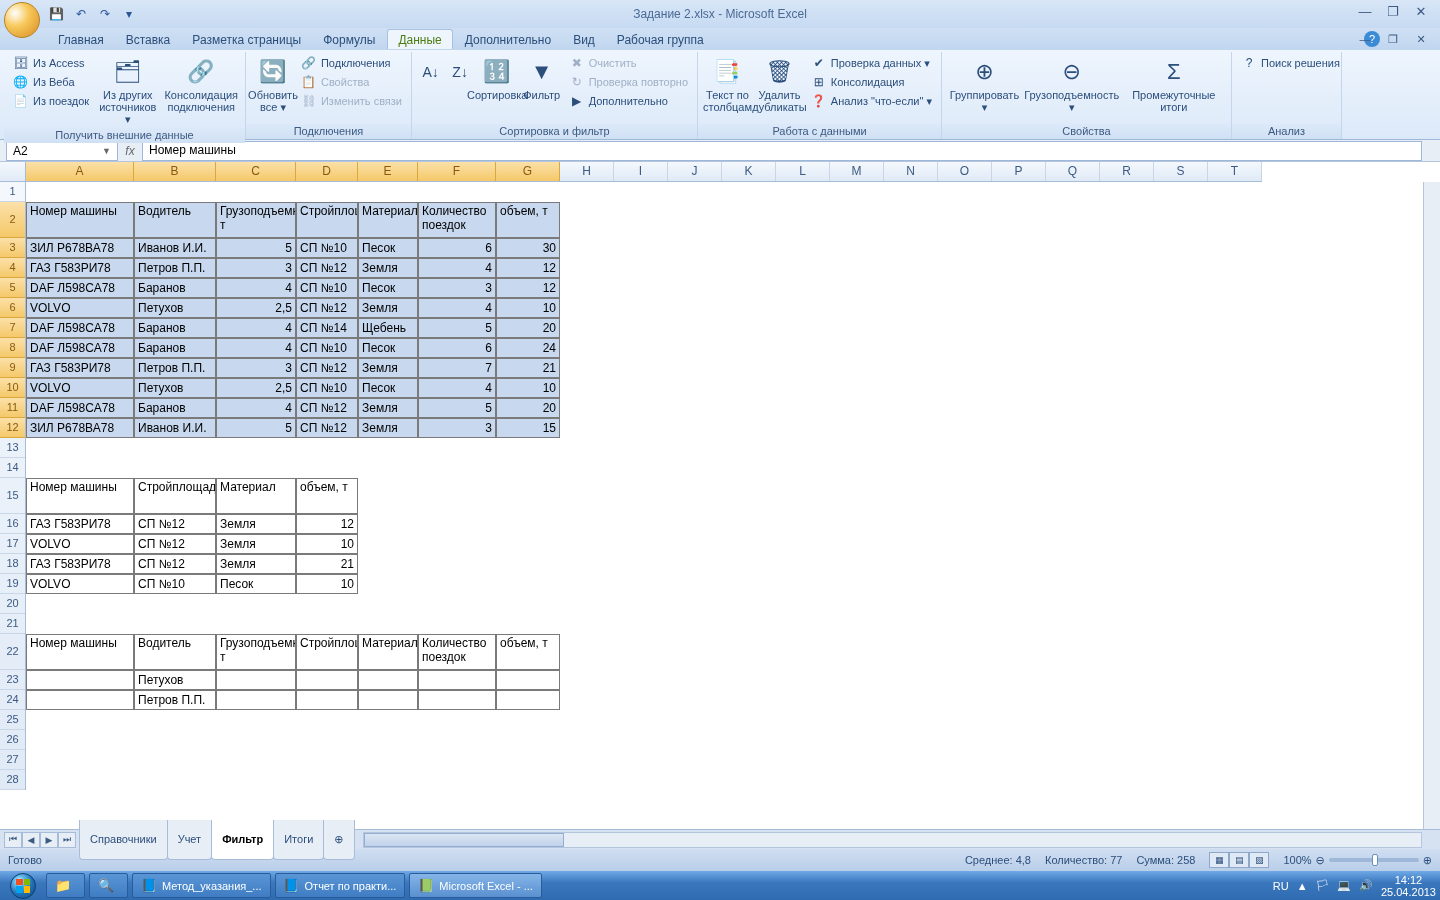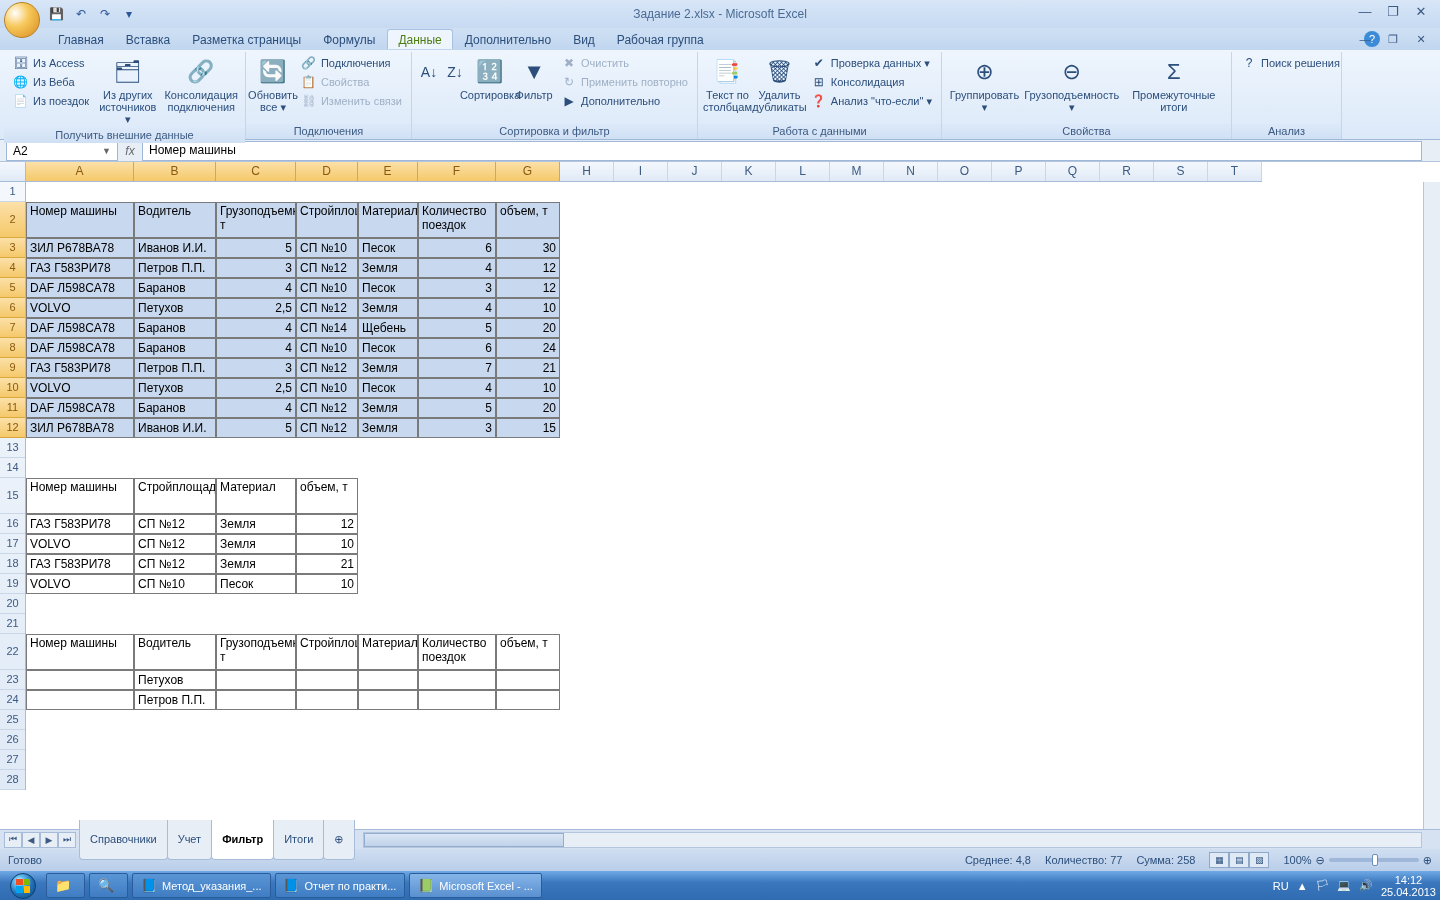--- a/index.html
+++ b/index.html
@@ -177,21 +177,21 @@
           <div class="rbtn-ico">▼</div>
           <span>Фильтр</span>
         </div>
       <div class="small-list">
         <div class="small-item disabled">
             <span class="small-ico">✖</span>
             <span>Очистить</span>
           </div>
         <div class="small-item disabled">
             <span class="small-ico">↻</span>
-            <span>Применить повторно</span>
+            <span>Проверка повторно</span>
           </div>
         <div class="small-item">
             <span class="small-ico">▶</span>
             <span>Дополнительно</span>
           </div>
       </div>
     </div>
     <div class="group-label">Сортировка и фильтр</div>
   </div>
   <div class="group" style="width:244px;">

